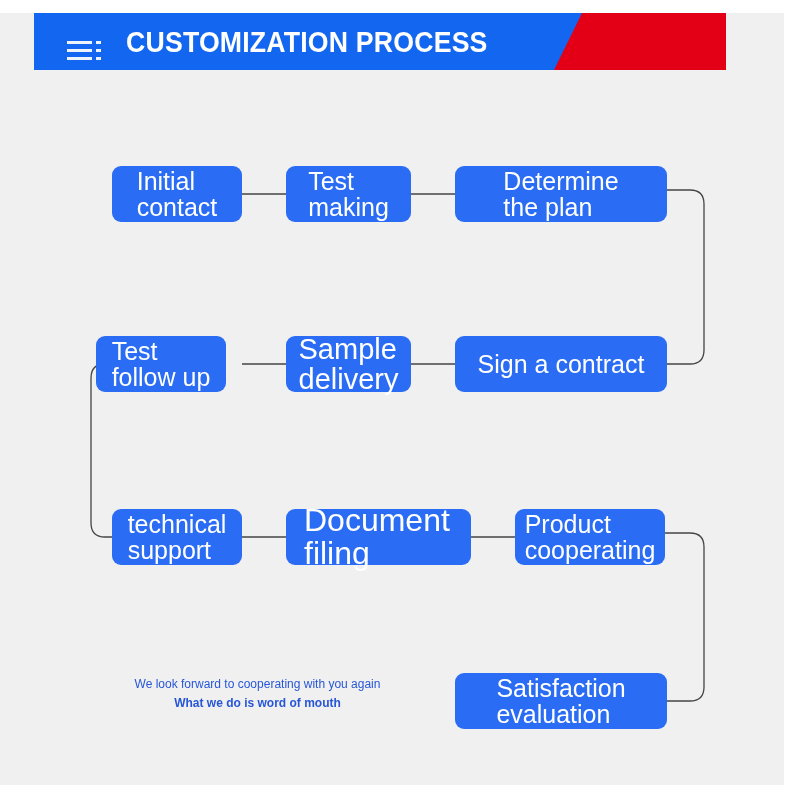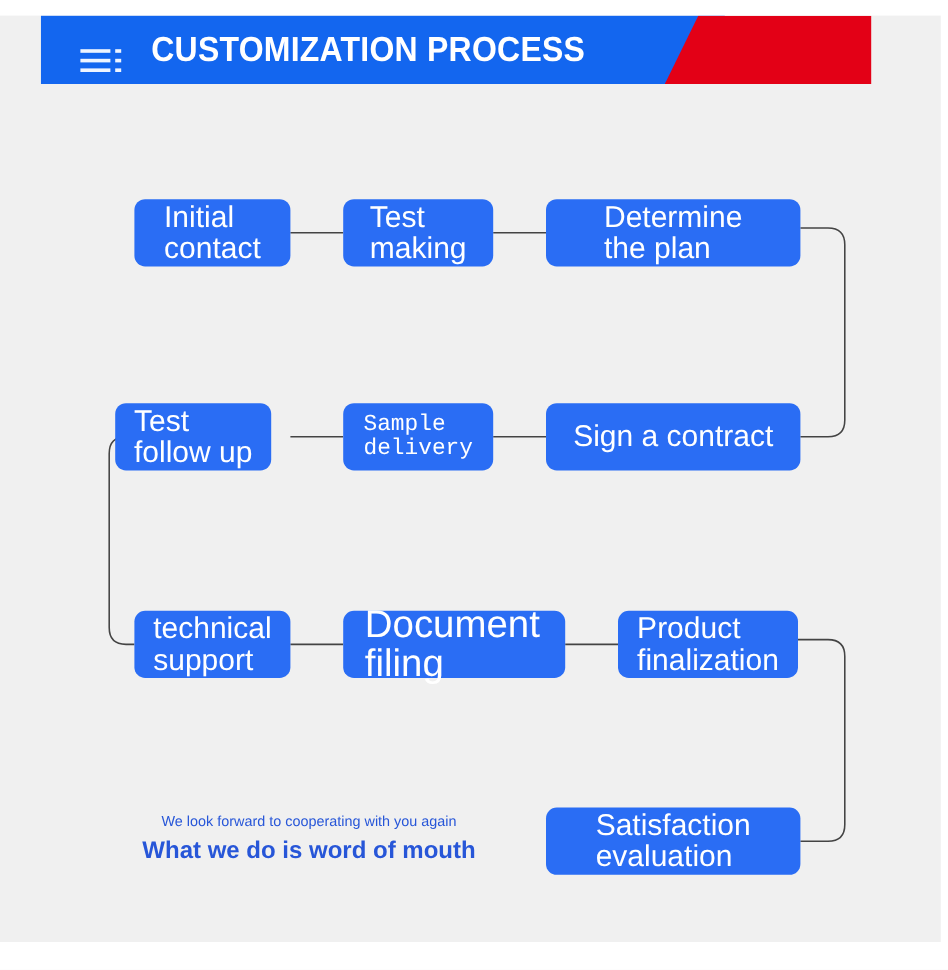--- a/index.html
+++ b/index.html
@@ -127,21 +127,21 @@
   }
   .footer-note {
     position: absolute;
     color: #2756d8;
     font-family: "Liberation Sans", sans-serif;
     text-align: center;
     white-space: nowrap;
     line-height: 1.55;
   }
   .footer-note .l1 { font-size: 12px; font-weight: 400; }
-  .footer-note .l2 { font-size: 20px; font-weight: 700; }
+  .footer-note .l2 { font-size: 12px; font-weight: 700; }
 </style>
 </head>
 <body>
 
 <div id="page">
 
   <div id="canvas"></div>
 
   <div id="header">
     <div id="header-blue"></div>
@@ -195,41 +195,41 @@
       <span class="label" style="font-size:25px;">Determine
 the plan</span>
     </div>
 
     <div class="node" style="left:96px; top:323px; width:130px; height:56px;">
       <span class="label" style="font-size:25px;">Test
 follow up</span>
     </div>
 
     <div class="node" style="left:286px; top:323px; width:125px; height:56px;">
-      <span class="label" style="font-size:19px;font-family:Liberation Mono, monospace;">Sample
+      <span class="label" style="font-size:29px;">Sample
 delivery</span>
     </div>
 
     <div class="node" style="left:455px; top:323px; width:212px; height:56px;">
       <span class="label" style="font-size:25px;">Sign a contract</span>
     </div>
 
     <div class="node" style="left:112px; top:496px; width:130px; height:56px;padding-left:12px;">
       <span class="label" style="font-size:25px;">technical
 support</span>
     </div>
 
     <div class="node" style="left:286px; top:496px; width:185px; height:56px;">
       <span class="label" style="font-size:32px; left:18px; transform:translate(0,-50%);">Document
 filing</span>
     </div>
 
     <div class="node" style="left:515px; top:496px; width:150px; height:56px;">
       <span class="label" style="font-size:25px;">Product
-finalization</span>
+cooperating</span>
     </div>
 
     <div class="node" style="left:455px; top:660px; width:212px; height:56px;">
       <span class="label" style="font-size:25px;">Satisfaction
 evaluation</span>
     </div>
 
     <div class="footer-note" style="left:60px; top:662px; width:395px;">
       <div class="l1">We look forward to cooperating with you again</div>
       <div class="l2">What we do is word of mouth</div>

